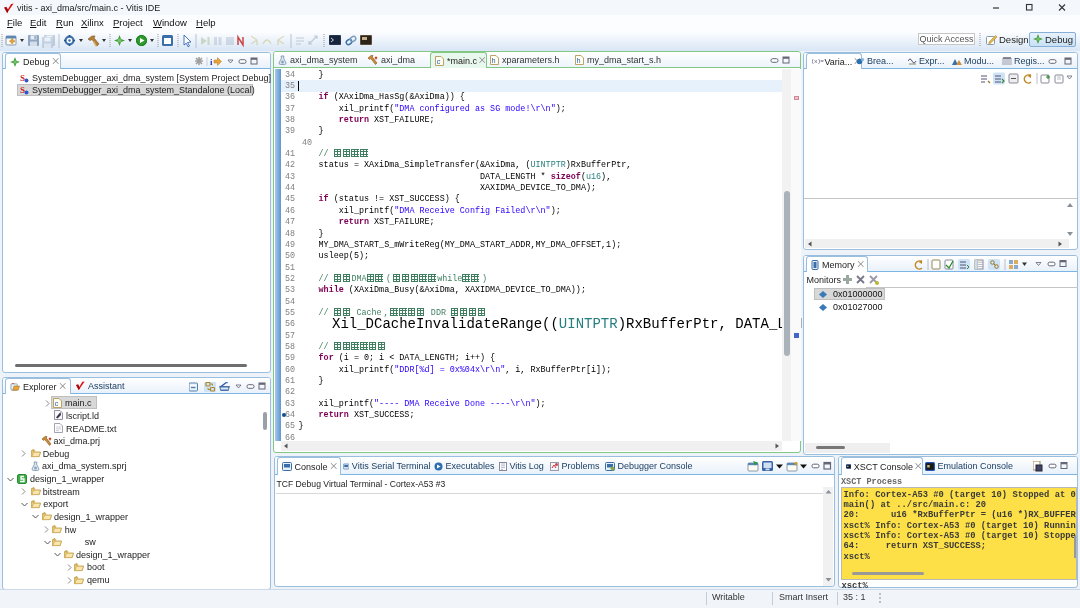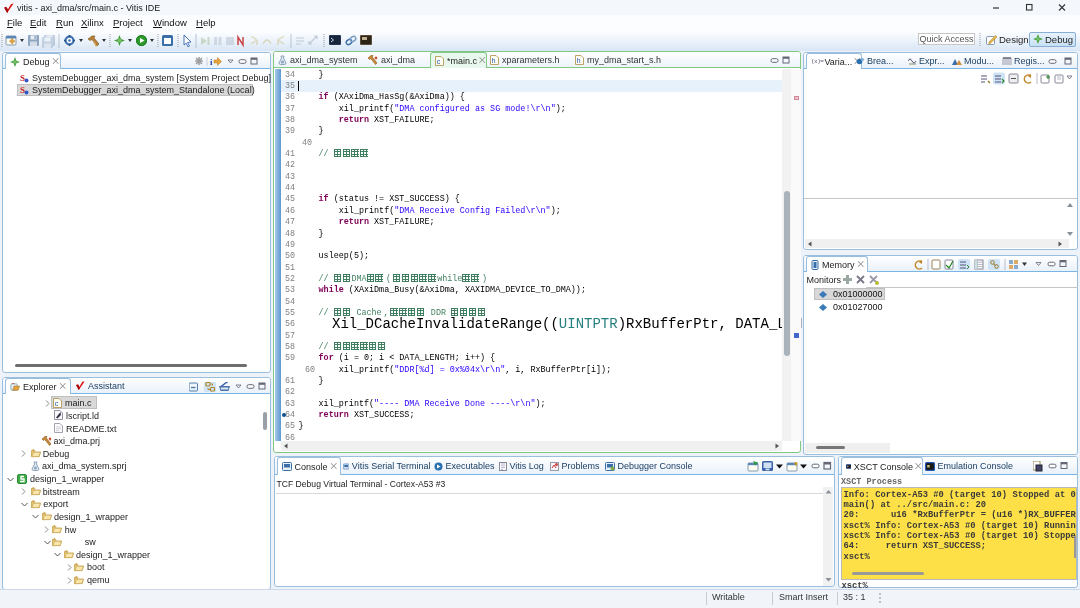--- a/index.html
+++ b/index.html
@@ -453,51 +453,55 @@
 <pre class="abs mono" style="left:24.4px;top:51.65px;height:11.35px;font-size:8.42px;line-height:11.35px;color:#000;">        xil_printf(<span class="s">"DMA configured as SG mode!\r\n"</span>);</pre>
 <div class="abs mono" style="left:7px;top:63.00px;width:14px;height:11.35px;font-size:8.4px;line-height:11.35px;color:#808080;text-align:right;">38</div>
 <pre class="abs mono" style="left:24.4px;top:63.00px;height:11.35px;font-size:8.42px;line-height:11.35px;color:#000;">        <span class="k">return</span> XST_FAILURE;</pre>
 <div class="abs mono" style="left:7px;top:74.35px;width:14px;height:11.35px;font-size:8.4px;line-height:11.35px;color:#808080;text-align:right;">39</div>
 <pre class="abs mono" style="left:24.4px;top:74.35px;height:11.35px;font-size:8.42px;line-height:11.35px;color:#000;">    }</pre>
 <div class="abs mono" style="left:7px;top:85.70px;width:14px;height:11.35px;font-size:8.4px;line-height:11.35px;color:#808080;text-align:right;padding-left:21px;">40</div>
 <pre class="abs mono" style="left:24.4px;top:85.70px;height:11.35px;font-size:8.42px;line-height:11.35px;color:#000;"></pre>
 <div class="abs mono" style="left:7px;top:97.05px;width:14px;height:11.35px;font-size:8.4px;line-height:11.35px;color:#808080;text-align:right;">41</div>
 <pre class="abs mono" style="left:24.4px;top:97.05px;height:11.35px;font-size:8.42px;line-height:11.35px;color:#000;">    <span class="c">// <span class="z"></span><span class="z"></span><span class="z"></span><span class="z"></span></span></pre>
 <div class="abs mono" style="left:7px;top:108.40px;width:14px;height:11.35px;font-size:8.4px;line-height:11.35px;color:#808080;text-align:right;">42</div>
+<pre class="abs mono" style="left:24.4px;top:108.40px;height:11.35px;font-size:8.42px;line-height:11.35px;color:#000;">    status = XAxiDma_SimpleTransfer(&amp;AxiDma, (<span class="t">UINTPTR</span>)RxBufferPtr,</pre>
 <div class="abs mono" style="left:7px;top:119.75px;width:14px;height:11.35px;font-size:8.4px;line-height:11.35px;color:#808080;text-align:right;">43</div>
+<pre class="abs mono" style="left:24.4px;top:119.75px;height:11.35px;font-size:8.42px;line-height:11.35px;color:#000;">                                    DATA_LENGTH * <span class="k">sizeof</span>(<span class="t">u16</span>),</pre>
 <div class="abs mono" style="left:7px;top:131.10px;width:14px;height:11.35px;font-size:8.4px;line-height:11.35px;color:#808080;text-align:right;">44</div>
+<pre class="abs mono" style="left:24.4px;top:131.10px;height:11.35px;font-size:8.42px;line-height:11.35px;color:#000;">                                    XAXIDMA_DEVICE_TO_DMA);</pre>
 <div class="abs mono" style="left:7px;top:142.45px;width:14px;height:11.35px;font-size:8.4px;line-height:11.35px;color:#808080;text-align:right;">45</div>
 <pre class="abs mono" style="left:24.4px;top:142.45px;height:11.35px;font-size:8.42px;line-height:11.35px;color:#000;">    <span class="k">if</span> (status != XST_SUCCESS) {</pre>
 <div class="abs mono" style="left:7px;top:153.80px;width:14px;height:11.35px;font-size:8.4px;line-height:11.35px;color:#808080;text-align:right;">46</div>
 <pre class="abs mono" style="left:24.4px;top:153.80px;height:11.35px;font-size:8.42px;line-height:11.35px;color:#000;">        xil_printf(<span class="s">"DMA Receive Config Failed\r\n"</span>);</pre>
 <div class="abs mono" style="left:7px;top:165.15px;width:14px;height:11.35px;font-size:8.4px;line-height:11.35px;color:#808080;text-align:right;">47</div>
 <pre class="abs mono" style="left:24.4px;top:165.15px;height:11.35px;font-size:8.42px;line-height:11.35px;color:#000;">        <span class="k">return</span> XST_FAILURE;</pre>
 <div class="abs mono" style="left:7px;top:176.50px;width:14px;height:11.35px;font-size:8.4px;line-height:11.35px;color:#808080;text-align:right;">48</div>
 <pre class="abs mono" style="left:24.4px;top:176.50px;height:11.35px;font-size:8.42px;line-height:11.35px;color:#000;">    }</pre>
 <div class="abs mono" style="left:7px;top:187.85px;width:14px;height:11.35px;font-size:8.4px;line-height:11.35px;color:#808080;text-align:right;">49</div>
+<pre class="abs mono" style="left:24.4px;top:187.85px;height:11.35px;font-size:8.42px;line-height:11.35px;color:#000;">    MY_DMA_START_S_mWriteReg(MY_DMA_START_ADDR,MY_DMA_OFFSET,1);</pre>
 <div class="abs mono" style="left:7px;top:199.20px;width:14px;height:11.35px;font-size:8.4px;line-height:11.35px;color:#808080;text-align:right;">50</div>
 <pre class="abs mono" style="left:24.4px;top:199.20px;height:11.35px;font-size:8.42px;line-height:11.35px;color:#000;">    usleep(5);</pre>
 <div class="abs mono" style="left:7px;top:210.55px;width:14px;height:11.35px;font-size:8.4px;line-height:11.35px;color:#808080;text-align:right;">51</div>
 <div class="abs mono" style="left:7px;top:221.90px;width:14px;height:11.35px;font-size:8.4px;line-height:11.35px;color:#808080;text-align:right;">52</div>
 <pre class="abs mono" style="left:24.4px;top:221.90px;height:11.35px;font-size:8.42px;line-height:11.35px;color:#000;">    <span class="c">// <span class="z"></span><span class="z"></span>DMA<span class="z"></span><span class="z"></span><span class="zp">(</span><span class="z"></span><span class="z"></span><span class="z"></span><span class="z"></span><span class="z"></span>while<span class="z"></span><span class="z"></span><span class="zp">)</span></span></pre>
 <div class="abs mono" style="left:7px;top:233.25px;width:14px;height:11.35px;font-size:8.4px;line-height:11.35px;color:#808080;text-align:right;">53</div>
 <pre class="abs mono" style="left:24.4px;top:233.25px;height:11.35px;font-size:8.42px;line-height:11.35px;color:#000;">    <span class="k">while</span> (XAxiDma_Busy(&amp;AxiDma, XAXIDMA_DEVICE_TO_DMA));</pre>
 <div class="abs mono" style="left:7px;top:244.60px;width:14px;height:11.35px;font-size:8.4px;line-height:11.35px;color:#808080;text-align:right;">54</div>
 <pre class="abs mono" style="left:24.4px;top:244.60px;height:11.35px;font-size:8.42px;line-height:11.35px;color:#000;"></pre>
 <div class="abs mono" style="left:7px;top:255.95px;width:14px;height:11.35px;font-size:8.4px;line-height:11.35px;color:#808080;text-align:right;">55</div>
 <pre class="abs mono" style="left:24.4px;top:255.95px;height:11.35px;font-size:8.42px;line-height:11.35px;color:#000;">    <span class="c">// <span class="z"></span><span class="z"></span> Cache<span class="zp">,</span><span class="z"></span><span class="z"></span><span class="z"></span><span class="z"></span> DDR <span class="z"></span><span class="z"></span><span class="z"></span><span class="z"></span></span></pre>
 <div class="abs mono" style="left:7px;top:267.30px;width:14px;height:11.35px;font-size:8.4px;line-height:11.35px;color:#808080;text-align:right;">56</div>
 <pre class="abs mono" style="left:24.4px;top:267.30px;height:11.35px;font-size:14px;line-height:11.35px;color:#000;">    Xil_DCacheInvalidateRange((<span class="t">UINTPTR</span>)RxBufferPtr, DATA_LENGTH * <span class="k">sizeof</span>(<span class="t">u16</span>));</pre>
 <div class="abs mono" style="left:7px;top:278.65px;width:14px;height:11.35px;font-size:8.4px;line-height:11.35px;color:#808080;text-align:right;">57</div>
 <pre class="abs mono" style="left:24.4px;top:278.65px;height:11.35px;font-size:8.42px;line-height:11.35px;color:#000;"></pre>
 <div class="abs mono" style="left:7px;top:290.00px;width:14px;height:11.35px;font-size:8.4px;line-height:11.35px;color:#808080;text-align:right;">58</div>
 <pre class="abs mono" style="left:24.4px;top:290.00px;height:11.35px;font-size:8.42px;line-height:11.35px;color:#000;">    <span class="c">// <span class="z"></span><span class="z"></span><span class="z"></span><span class="z"></span><span class="z"></span><span class="z"></span></span></pre>
 <div class="abs mono" style="left:7px;top:301.35px;width:14px;height:11.35px;font-size:8.4px;line-height:11.35px;color:#808080;text-align:right;">59</div>
 <pre class="abs mono" style="left:24.4px;top:301.35px;height:11.35px;font-size:8.42px;line-height:11.35px;color:#000;">    <span class="k">for</span> (i = 0; i &lt; DATA_LENGTH; i++) {</pre>
-<div class="abs mono" style="left:7px;top:312.70px;width:14px;height:11.35px;font-size:8.4px;line-height:11.35px;color:#808080;text-align:right;margin-left:20px;">60</div>
+<div class="abs mono" style="left:7px;top:312.70px;width:14px;height:11.35px;font-size:8.4px;line-height:11.35px;color:#808080;text-align:right;">60</div>
 <pre class="abs mono" style="left:24.4px;top:312.70px;height:11.35px;font-size:8.42px;line-height:11.35px;color:#000;">        xil_printf(<span class="s">"DDR[%d] = 0x%04x\r\n"</span>, i, RxBufferPtr[i]);</pre>
 <div class="abs mono" style="left:7px;top:324.05px;width:14px;height:11.35px;font-size:8.4px;line-height:11.35px;color:#808080;text-align:right;">61</div>
 <pre class="abs mono" style="left:24.4px;top:324.05px;height:11.35px;font-size:8.42px;line-height:11.35px;color:#000;">    }</pre>
 <div class="abs mono" style="left:7px;top:335.40px;width:14px;height:11.35px;font-size:8.4px;line-height:11.35px;color:#808080;text-align:right;">62</div>
 <pre class="abs mono" style="left:24.4px;top:335.40px;height:11.35px;font-size:8.42px;line-height:11.35px;color:#000;"></pre>
 <div class="abs mono" style="left:7px;top:346.75px;width:14px;height:11.35px;font-size:8.4px;line-height:11.35px;color:#808080;text-align:right;">63</div>
 <pre class="abs mono" style="left:24.4px;top:346.75px;height:11.35px;font-size:8.42px;line-height:11.35px;color:#000;">    xil_printf(<span class="s">"---- DMA Receive Done ----\r\n"</span>);</pre>
 <div class="abs mono" style="left:7px;top:358.10px;width:14px;height:11.35px;font-size:8.4px;line-height:11.35px;color:#808080;text-align:right;">64</div>
 <pre class="abs mono" style="left:24.4px;top:358.10px;height:11.35px;font-size:8.42px;line-height:11.35px;color:#000;">    <span class="k">return</span> XST_SUCCESS;</pre>
 <div class="abs mono" style="left:7px;top:369.45px;width:14px;height:11.35px;font-size:8.4px;line-height:11.35px;color:#808080;text-align:right;">65</div>

